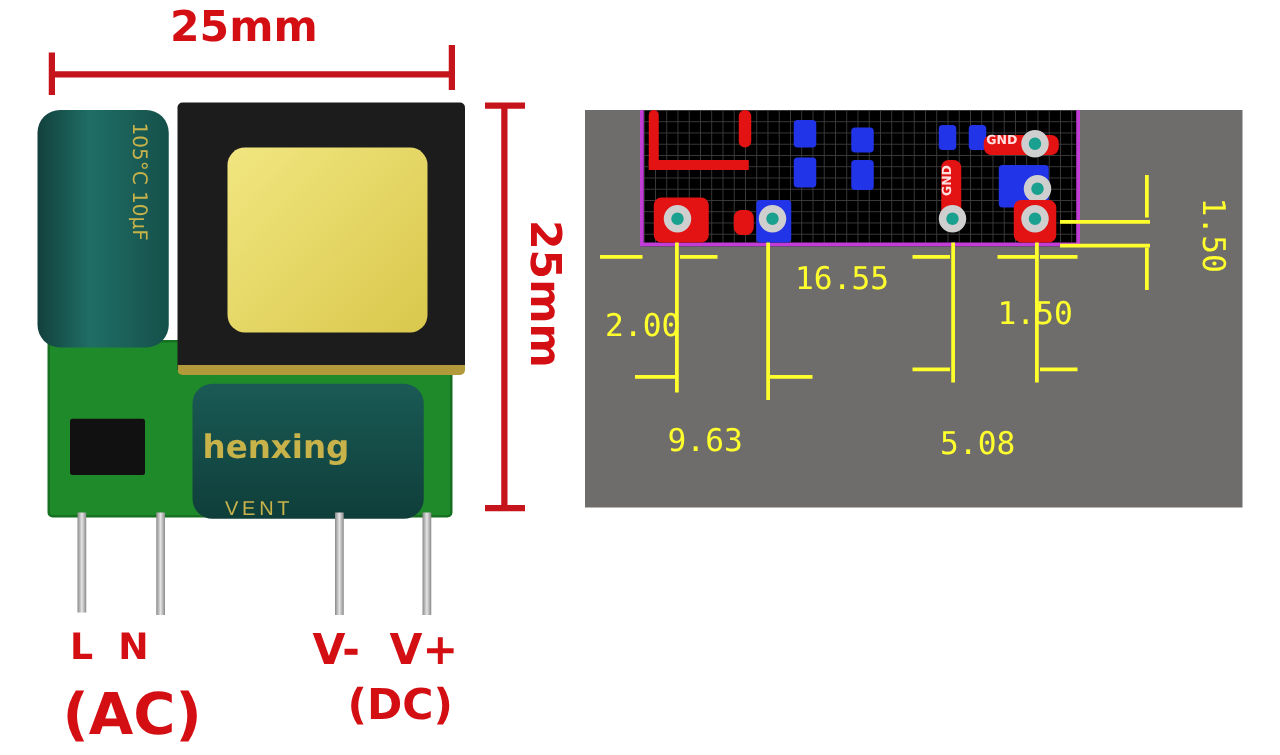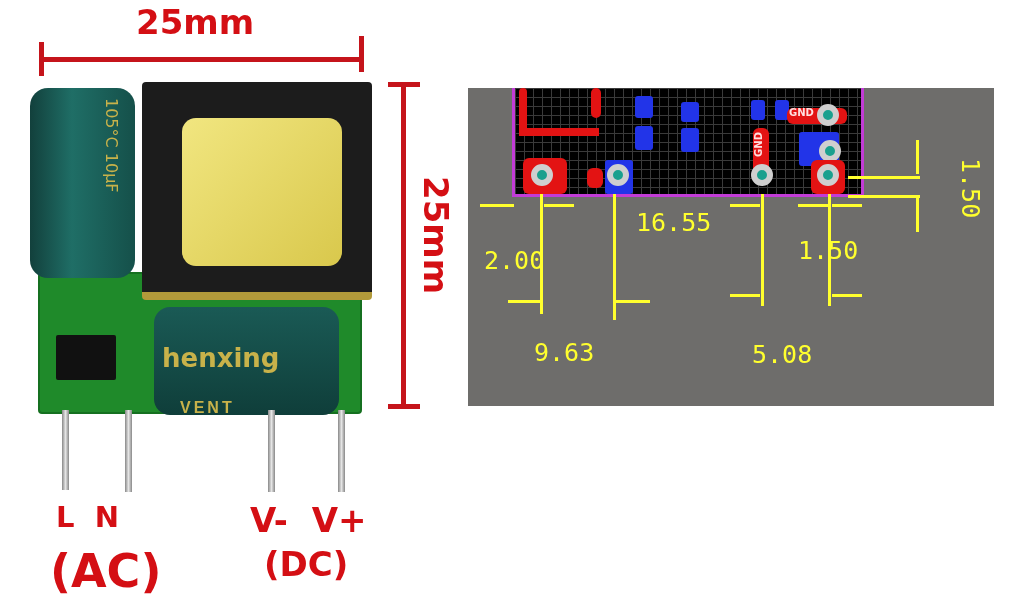--- a/index.html
+++ b/index.html
@@ -8,21 +8,21 @@
   .red-text { color:#d40f14; font-weight:bold; font-family:"DejaVu Sans", sans-serif; }
   .dim-title { font-size:34px; }
   .dim-line { background:#c5141b; }
   .pcb { left:38px; top:272px; width:320px; height:138px; background:#1f8a2a; border:2px solid #157020; border-radius:4px; }
   .cap-big { left:30px; top:88px; width:105px; height:190px; background:linear-gradient(90deg,#12403c,#1f6e66 40%,#15504a); border-radius:18px; }
   .cap-big .mark { position:absolute; left:72px; top:10px; writing-mode:vertical-rl; color:#c8b24a; font-size:16px; font-family:"DejaVu Sans", sans-serif; }
   .transformer { left:142px; top:82px; width:230px; height:210px; background:#1c1c1c; border-radius:4px; border-bottom:8px solid #b29a3a; }
   .coil { left:182px; top:118px; width:160px; height:148px; background:linear-gradient(135deg,#f1e680,#d9c84c); border-radius:14px; }
   .cap-small { left:154px; top:292px; width:185px; height:108px; background:linear-gradient(180deg,#1a5a55,#0f3e3a); border-radius:16px;margin-top:15px; }
   .cap-small .brand { position:absolute; left:8px; top:36px; color:#c8b24a; font-size:26px; font-weight:bold; font-family:"DejaVu Sans", sans-serif; }
-  .cap-small .vent { position:absolute; left:26px; top:92px; color:#c8b24a; font-size:16px; font-weight:bold; letter-spacing:3px; }
+  .cap-small .vent { position:absolute; left:26px; top:92px; color:#c8b24a; font-size:16px; font-weight:normal; letter-spacing:3px; }
   .bridge { left:56px; top:335px; width:60px; height:45px; background:#111; border-radius:2px; }
   .pin { background:linear-gradient(90deg,#888,#e5e5e5,#888); width:7px; }
   
   .panel { left:468px; top:88px; width:526px; height:318px; background:#6e6d6b; overflow:hidden; }
   .board { left:44px; top:0px; width:346px; height:106px; background:#000; border:3px solid #c23cd6; border-top:none;
            background-image:linear-gradient(#3a3a3a 1px, transparent 1px),linear-gradient(90deg,#3a3a3a 1px, transparent 1px);
            background-size:9px 9px; }
   .pad { position:absolute; border-radius:50%; background:#1aa08e; border:6px solid #cfcfcf; width:10px; height:10px; }
   .redpad { position:absolute; background:#e31313; border-radius:6px; }
   .bluepad { position:absolute; background:#2234e8; border-radius:3px; }
@@ -56,21 +56,21 @@
 <div class="abs bridge"></div>
 
 <div class="abs pin" style="left:62px;top:410px;height:80px;"></div>
 <div class="abs pin" style="left:125px;top:410px;height:82px;"></div>
 <div class="abs pin" style="left:268px;top:410px;height:82px;"></div>
 <div class="abs pin" style="left:338px;top:410px;height:82px;"></div>
 
 <div class="abs red-text" style="left:56px;top:500px;font-size:29px;white-space:pre;">L  N</div>
 <div class="abs red-text" style="left:50px;top:544px;font-size:46px;">(AC)</div>
 <div class="abs red-text" style="left:250px;top:500px;font-size:34px;white-space:pre;">V-  V+</div>
-<div class="abs red-text" style="left:264px;top:544px;font-size:34px;">(DC)</div>
+<div class="abs red-text" style="left:278px;top:544px;font-size:34px;">(DC)</div>
 
 <div class="abs panel">
   <div class="abs board">
     <div class="redpad" style="left:4px;top:0;width:8px;height:48px;"></div>
     <div class="redpad" style="left:4px;top:40px;width:80px;height:8px;border-radius:0;"></div>
     <div class="redpad" style="left:76px;top:0;width:10px;height:30px;"></div>
     <div class="redpad" style="left:8px;top:70px;width:44px;height:36px;"></div>
     <div class="pad" style="left:16px;top:76px;"></div>
     <div class="redpad" style="left:72px;top:80px;width:16px;height:20px;"></div>
     <div class="bluepad" style="left:90px;top:72px;width:28px;height:34px;"></div>

